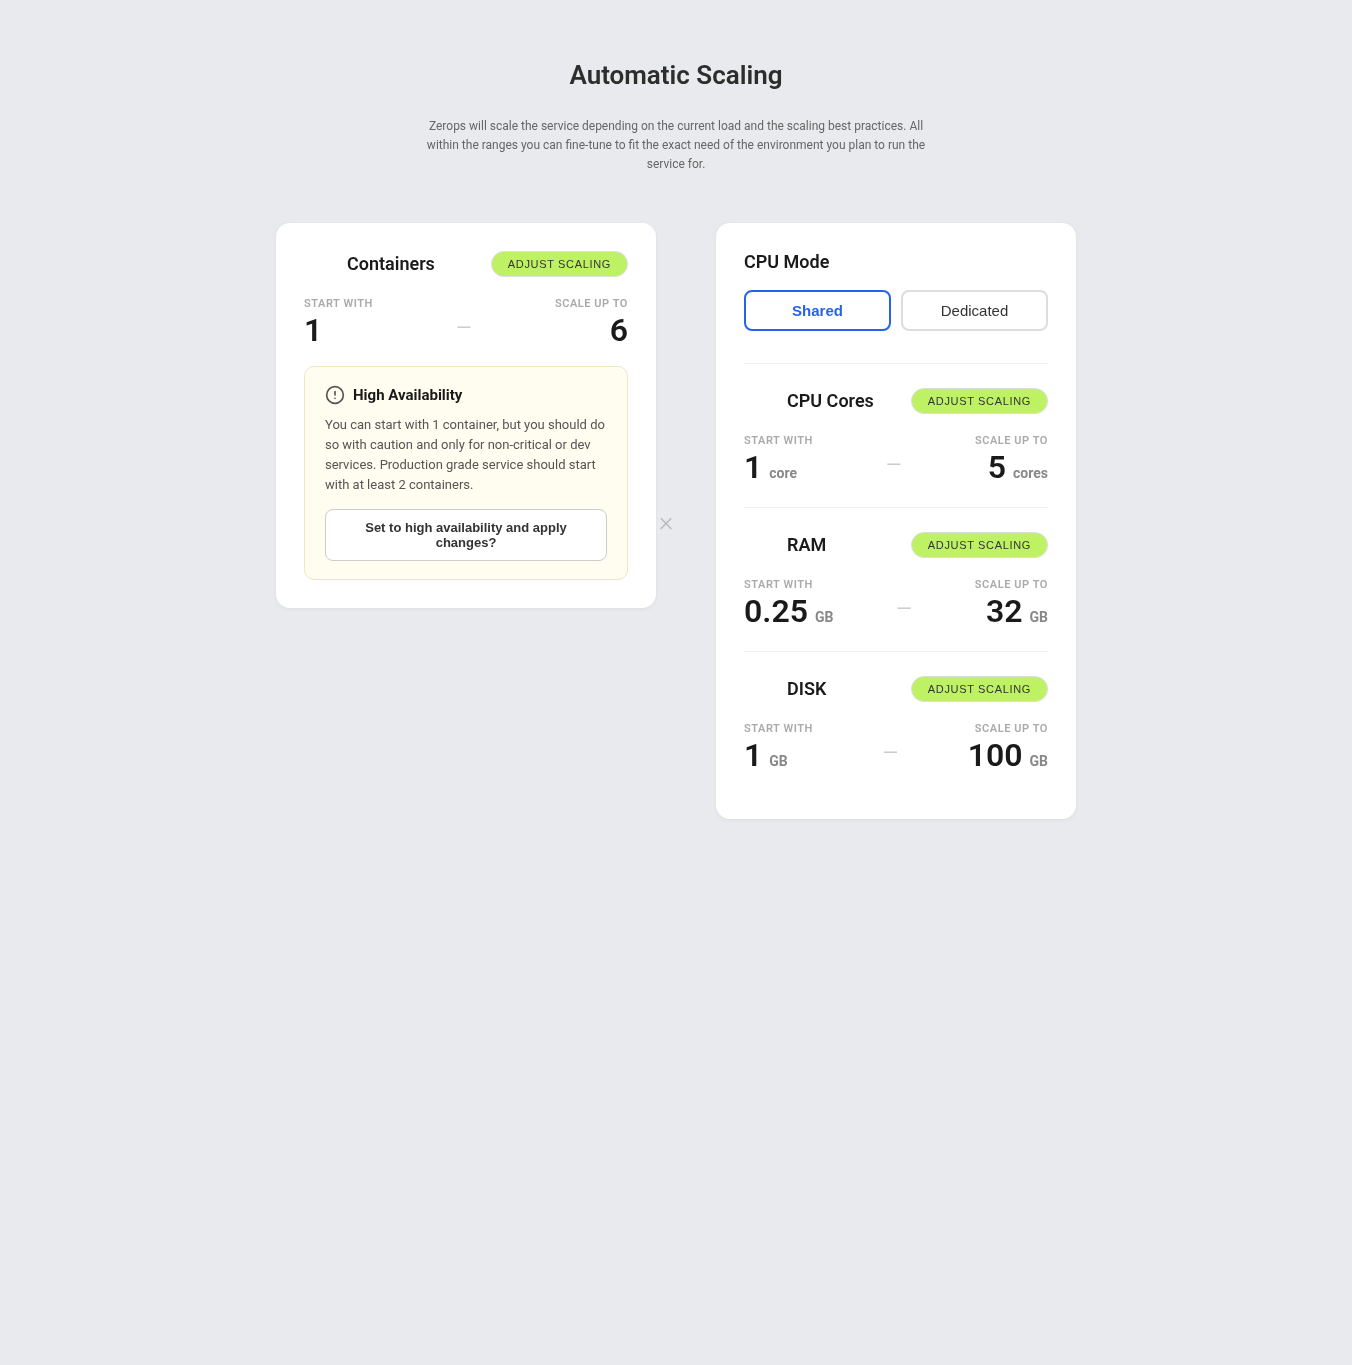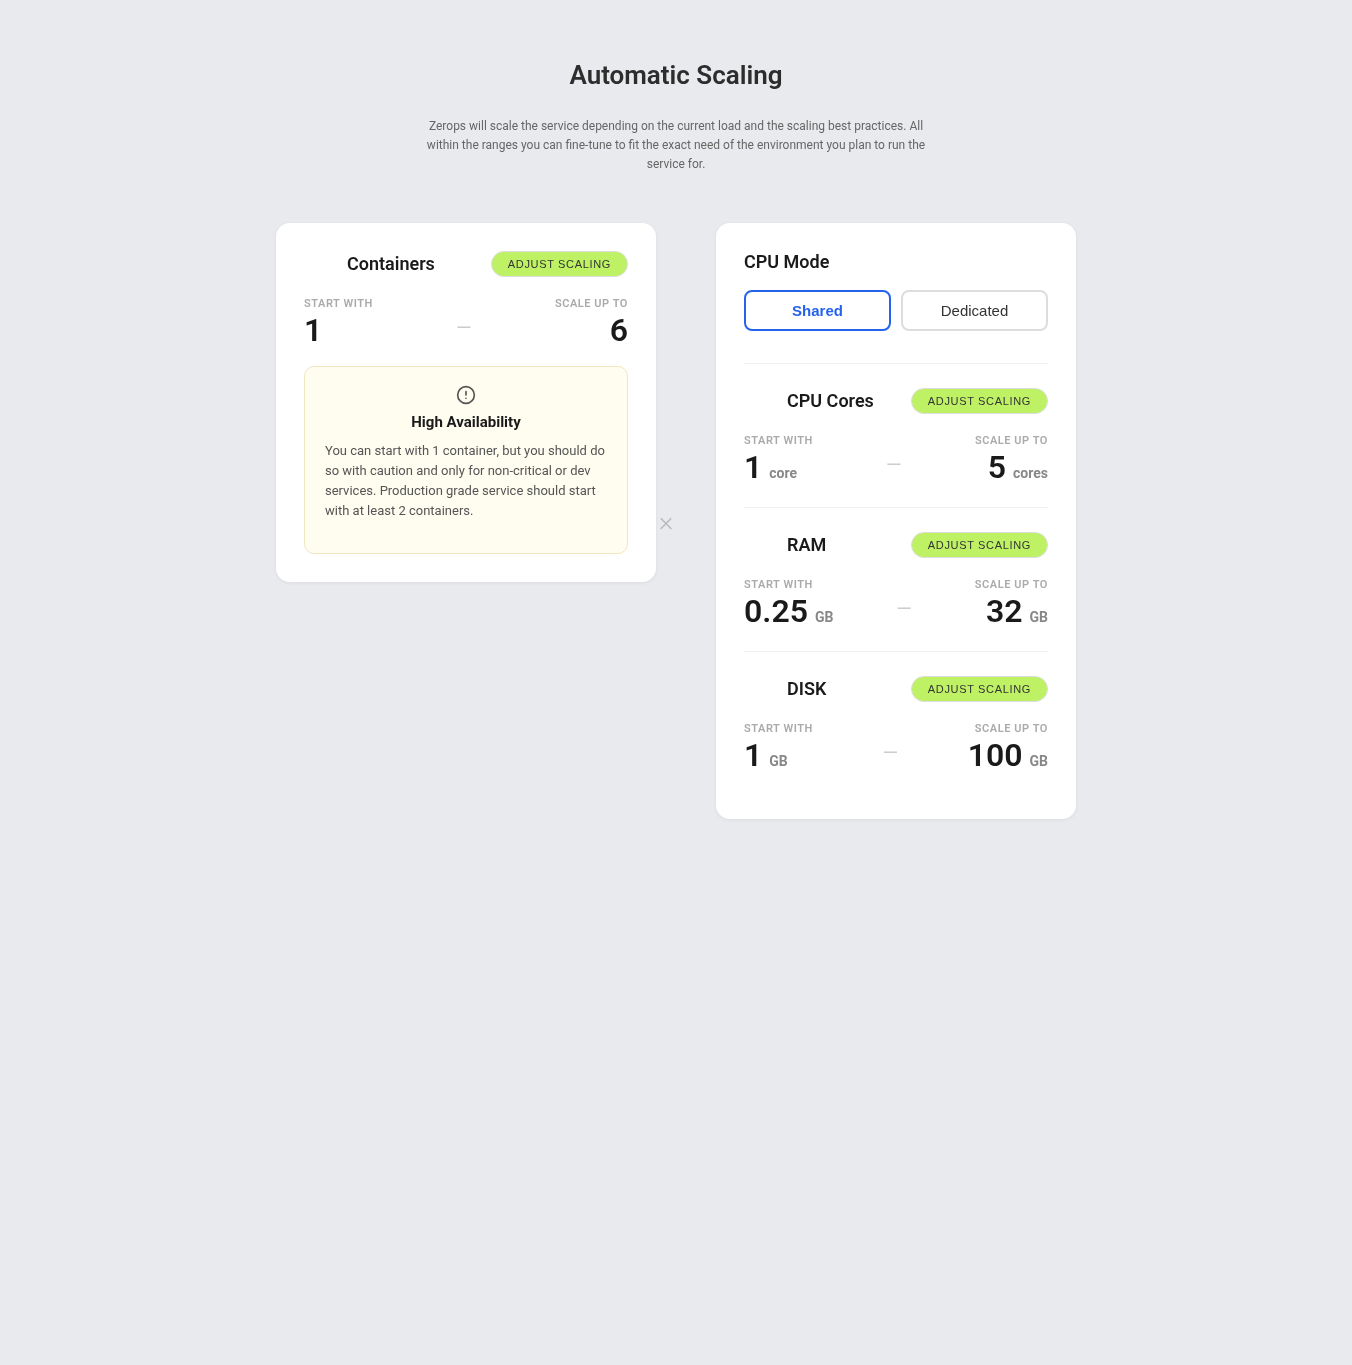--- a/index.html
+++ b/index.html
@@ -140,21 +140,20 @@
     }
 
     .ha-title {
       display: flex;
       align-items: center;
       gap: 8px;
       font-size: 15px;
       font-weight: 700;
       color: #1a1a1a;
       margin-bottom: 10px;
-      flex-direction: column;
     }
 
     .ha-icon {
       width: 20px;
       height: 20px;
       color: #555;
     }
 
     .ha-text {
       font-size: 13px;
@@ -278,20 +277,21 @@
         <div class="ha-warning">
           <div class="ha-title">
             <svg class="ha-icon" viewBox="0 0 24 24" fill="none" stroke="currentColor" stroke-width="2" stroke-linecap="round" stroke-linejoin="round">
               <circle cx="12" cy="12" r="10"></circle>
               <line x1="12" y1="8" x2="12" y2="12"></line>
               <line x1="12" y1="16" x2="12.01" y2="16"></line>
             </svg>
             <span>High Availability</span>
           </div>
           <p class="ha-text">You can start with 1 container, but you should do so with caution and only for non-critical or dev services. Production grade service should start with at least 2 containers.</p>
+          <button class="ha-action-btn">Set to high availability and apply changes?</button>
         </div>
       </div>
     </div>
 
     <div class="multiply-sign">×</div>
 
     <div class="right-panel">
 
       <div class="resource-section">
         <div class="cpu-mode-title">CPU Mode</div>

